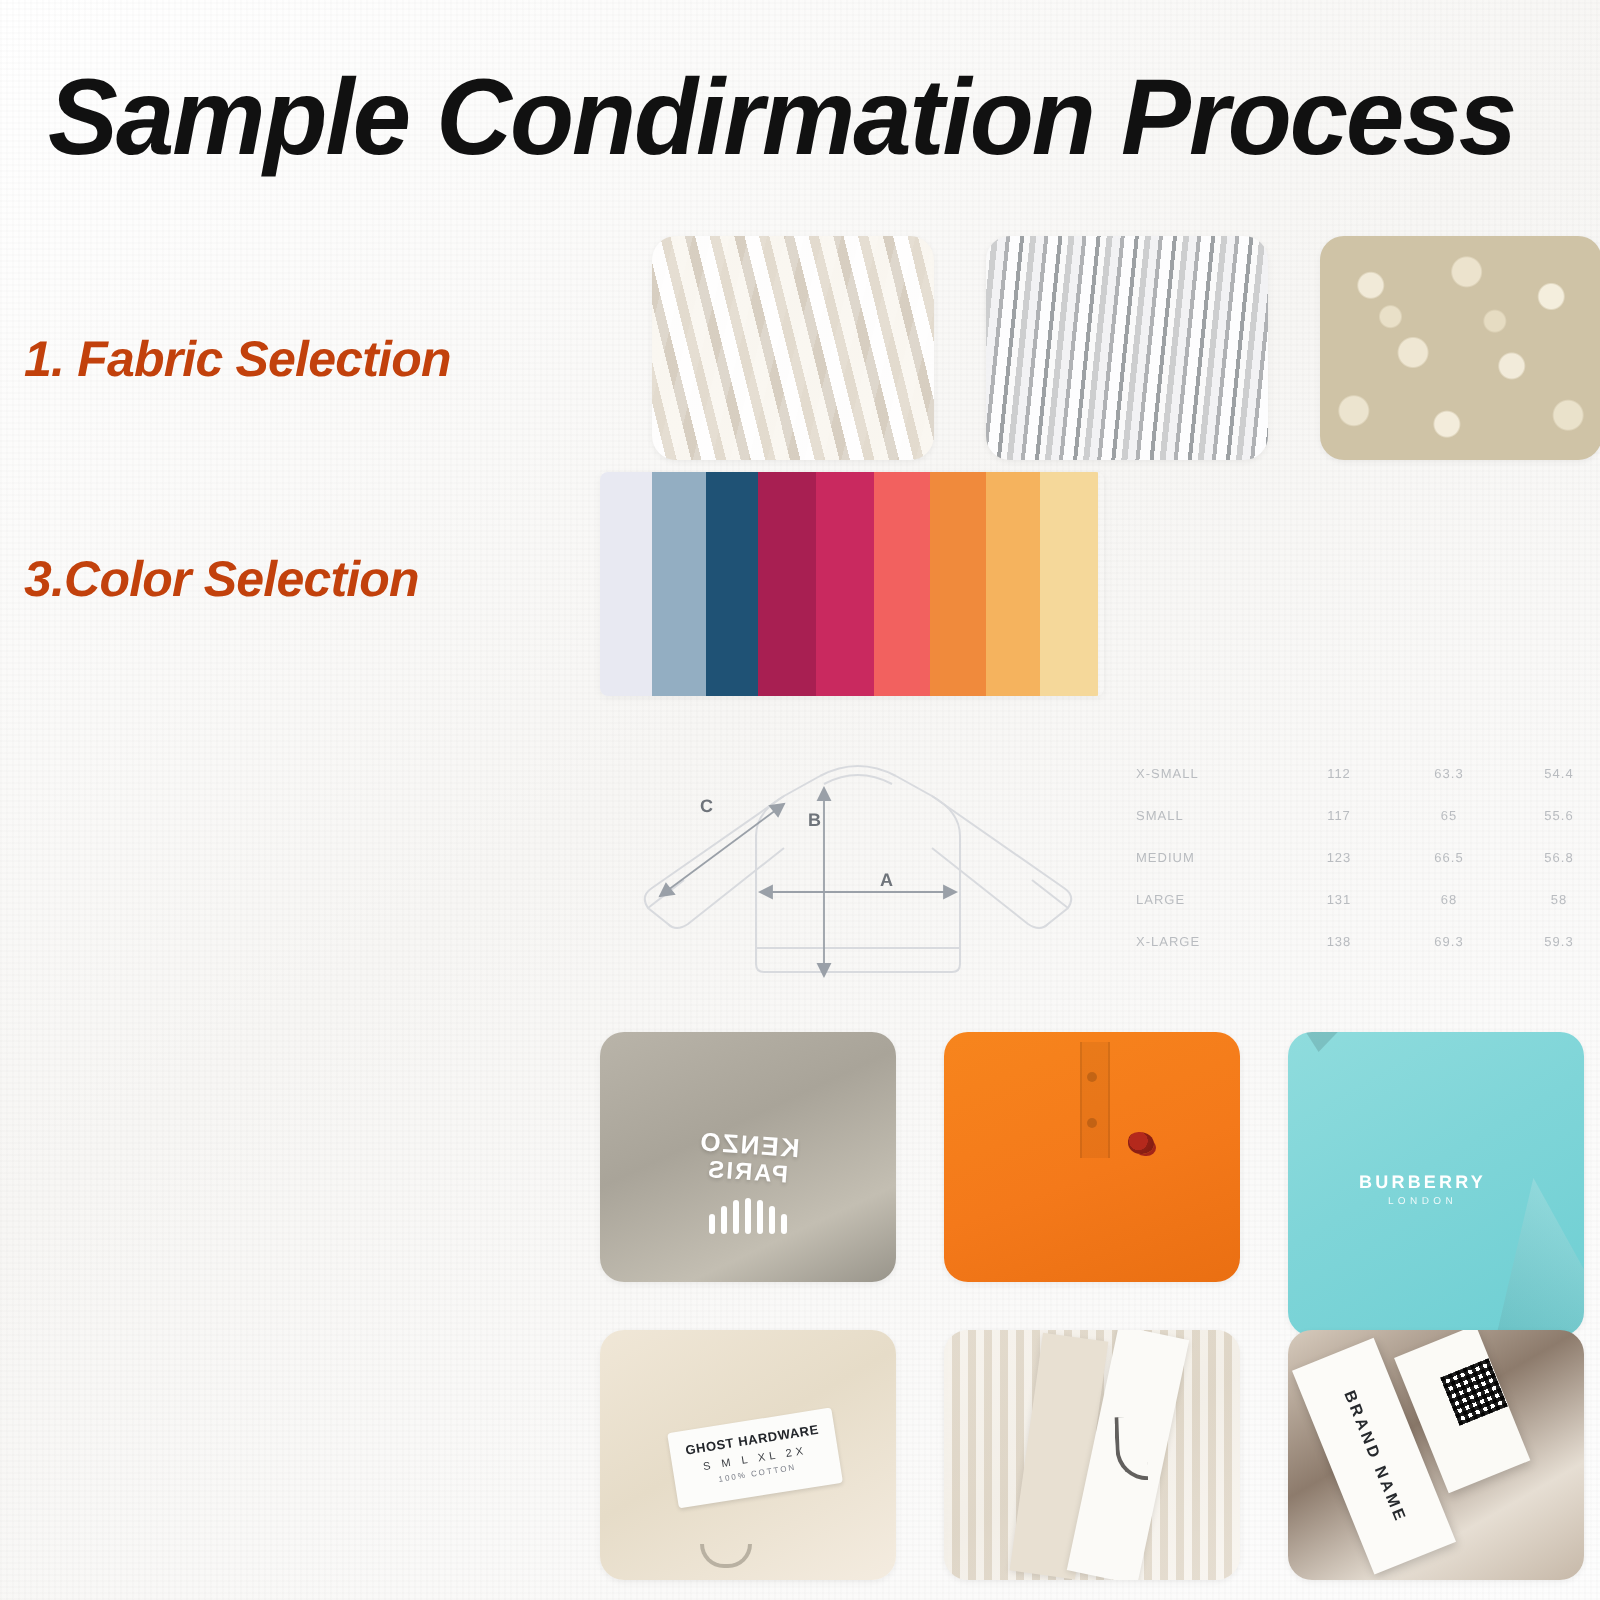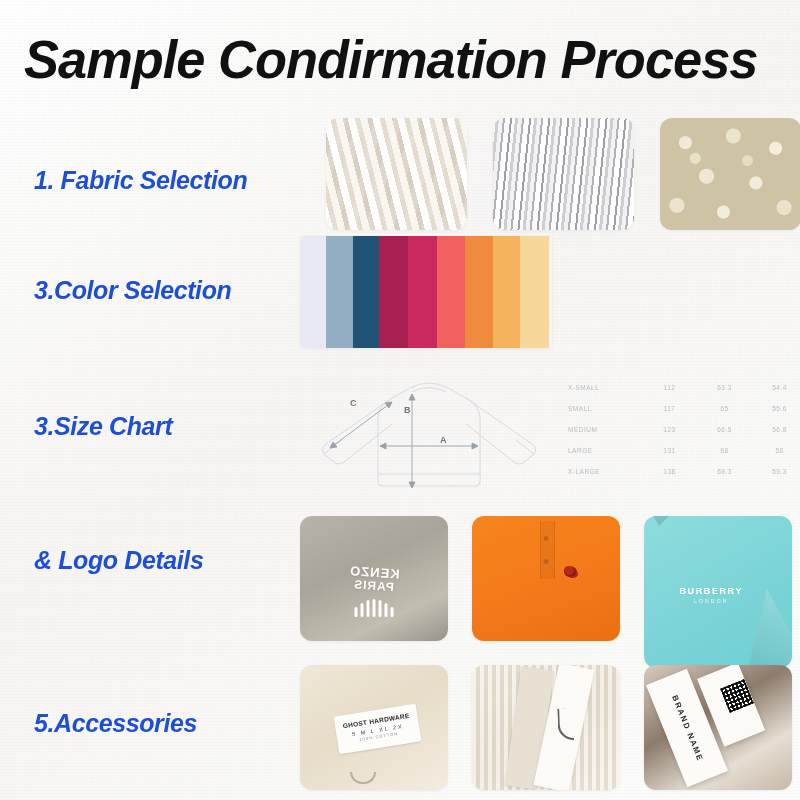--- a/index.html
+++ b/index.html
@@ -25,23 +25,23 @@
     position:absolute;left:24px;top:28px;width:760px;
     font-size:54px;font-weight:bold;font-style:italic;
     letter-spacing:-1px;color:#111;white-space:nowrap;
     font-stretch:condensed;
     transform:scaleX(.97);transform-origin:left center;
   }
 
   
   .row{position:absolute;left:0;width:800px;}
   .row-label{
-    position:absolute;left:34px;
+    position:absolute;left:12px;
     font-size:25px;font-weight:bold;font-style:italic;
-    color:#1d4ed8;letter-spacing:-.4px;line-height:1.28;
+    color:#c2410c;letter-spacing:-.4px;line-height:1.28;
   }
   .tiles{position:absolute;display:flex;gap:26px;}
   .tile{
     border-radius:12px;overflow:hidden;position:relative;
     box-shadow:0 1px 3px rgba(0,0,0,.06);
   }
 
   
   .tx-cable{
     background:
@@ -235,21 +235,20 @@
       <div class="swatch" style="width:11.5%;background:#a81f52;"></div>
       <div class="swatch" style="width:11.5%;background:#c9295f;"></div>
       <div class="swatch" style="width:11%;background:#f2615f;"></div>
       <div class="swatch" style="width:11%;background:#f08a3c;"></div>
       <div class="swatch" style="width:11%;background:#f5b35e;"></div>
       <div class="swatch" style="width:11.5%;background:#f5d89a;"></div>
     </div>
   </div>
 
   <div class="row" style="top:362px;height:134px;">
-    <div class="row-label" style="top:48px;">3.Size Chart</div>
 
     <div class="sizechart" style="left:300px;top:0;width:492px;height:134px;">
 
       <div class="garment" style="width:258px;height:134px;">
         <svg viewBox="0 0 258 134" width="258" height="134" aria-hidden="true">
           <g fill="none" stroke="#d8dade" stroke-width="1">
 
             <path d="M78 70 L78 120 Q78 124 82 124 L176 124 Q180 124 180 120 L180 70"></path>
             <path d="M78 70 L78 56 Q78 44 92 36 L110 26"></path>
             <path d="M180 70 L180 56 Q180 44 166 36 L148 26"></path>
@@ -322,21 +321,20 @@
           <span class="sz-cell num">69.3</span>
           <span class="sz-cell num">59.3</span>
 
         </div>
       </div>
     </div>
   </div>
 
   <div class="row" style="top:516px;height:125px;">
     <div class="row-label" style="top:28px;">
-      <div>&amp; Logo Details</div>
     </div>
 
     <div class="tiles" style="left:300px;top:0;gap:24px;">
 
       <div class="tile kenzo" style="width:148px;height:125px;">
         <div class="kenzo-logo">
           <span>KENZO</span>
           <span class="l2">PARIS</span>
         </div>
         <div class="kenzo-rays">
@@ -362,21 +360,20 @@
         <div class="fold"></div>
         <div class="brand">
           <div class="b1">BURBERRY</div>
           <div class="b2">LONDON</div>
         </div>
       </div>
     </div>
   </div>
 
   <div class="row" style="top:665px;height:125px;">
-    <div class="row-label" style="top:42px;">5.Accessories</div>
 
     <div class="tiles" style="left:300px;top:0;gap:24px;">
 
       <div class="tile acc1" style="width:148px;height:125px;">
         <div class="carelabel">
           <div class="cl-brand">GHOST HARDWARE</div>
           <div class="cl-sizes">S M L XL 2X</div>
           <div class="cl-care">100% COTTON</div>
         </div>
         <div class="drawstring"></div>

